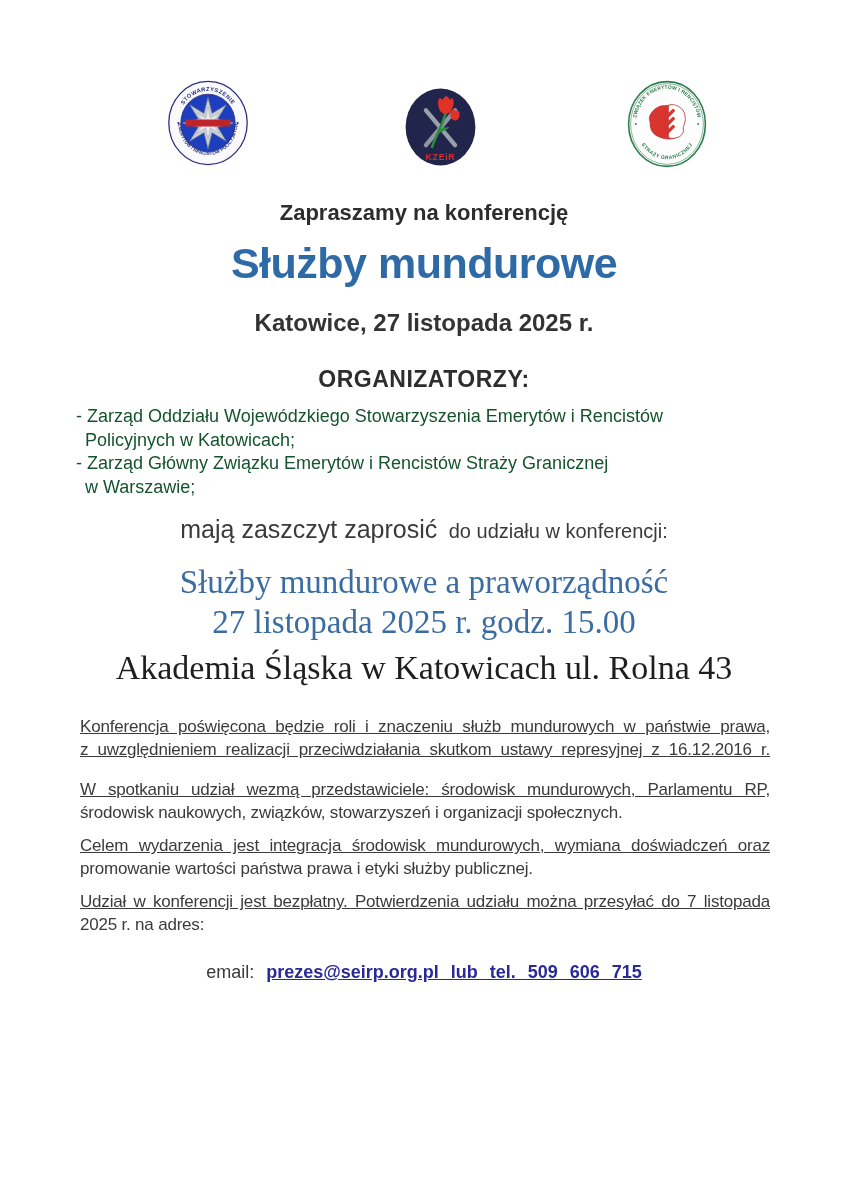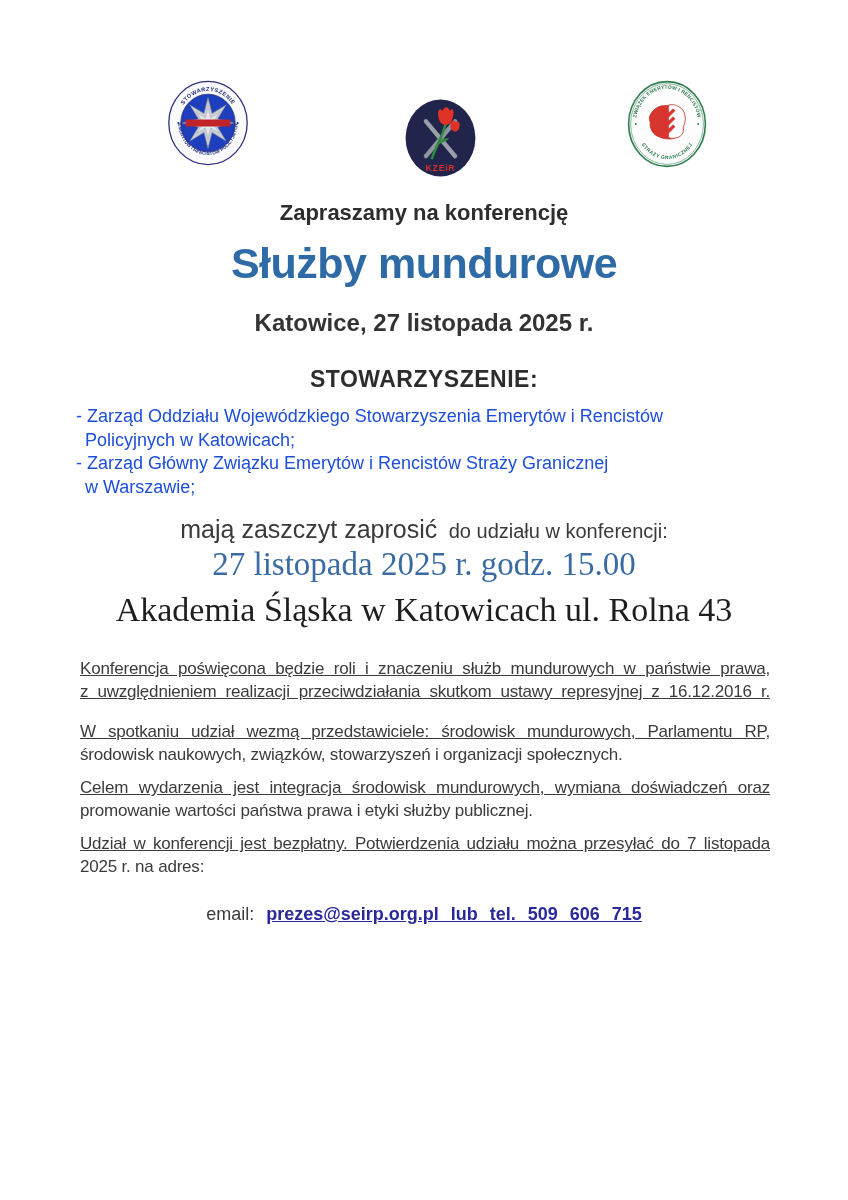--- a/index.html
+++ b/index.html
@@ -6,34 +6,34 @@
   html,body { background:#ffffff; }
   .page {
     position:relative; width:848px; height:1200px; margin:0 auto;
     background:#ffffff; overflow:hidden;
     font-family:"Liberation Sans", sans-serif; color:#2f2f2f;
   }
   
   .logos { position:relative; margin-top:80px; height:88px; }
   .logo { position:absolute; top:0; }
   .logo-left  { left:168px; width:80px; height:86px; }
-  .logo-mid   { left:404px; top:18px; width:73px; height:80px; }
+  .logo-mid   { left:404px; top:7px; width:73px; height:80px; }
   .logo-right { left:627px; width:80px; height:88px; }
   .logo svg { width:100%; height:100%; display:block; }
 
   
   .invite-line { margin-top:32px; text-align:center; font-size:22px; font-weight:bold; color:#2d2d2d; }
   .main-title  { margin-top:12px; text-align:center; font-size:43px; line-height:1.17;
                  font-weight:bold; color:#2e6ba6; letter-spacing:-0.5px; }
   .main-title .tl { display:block; }
   .date-line   { margin-top:21px; text-align:center; font-size:24px; font-weight:bold; color:#333; }
 
   
   .org-heading { margin-top:29px; text-align:center; font-size:23px; font-weight:bold; color:#2d2d2d; letter-spacing:0.5px; }
-  .org-list { margin:12px 70px 0 76px; font-size:18px; line-height:23.5px; color:#1d4ed8; }
+  .org-list { margin:12px 70px 0 76px; font-size:18px; line-height:23.5px; color:#14532d; }
   .org-item .l2 { padding-left:9px; }
 
   
   .lead { margin-top:16px; text-align:center; color:#3a3a3a; }
   .lead-big   { font-size:25px; }
   .lead-small { font-size:20px; margin-left:7px;text-align:center; }
 
   .conf-title, .conf-datetime {
     text-align:center; font-family:"Liberation Serif", serif;
     color:#3a6ca3; font-size:33px; line-height:1.15;
@@ -122,38 +122,39 @@
   </div>
 
   <div class="invite-line">Zapraszamy na konferencję</div>
 
   <h1 class="main-title">
     <span class="tl">Służby mundurowe</span>
   </h1>
 
   <div class="date-line">Katowice, 27 listopada 2025 r.</div>
 
-  <div class="org-heading">STOWARZYSZENIE:</div>
+  <div class="org-heading">ORGANIZATORZY:</div>
 
   <div class="org-list">
     <div class="org-item">
       <div class="l1">- Zarząd Oddziału Wojewódzkiego Stowarzyszenia Emerytów i Rencistów</div>
       <div class="l2">Policyjnych w Katowicach;</div>
     </div>
     <div class="org-item">
       <div class="l1">- Zarząd Główny Związku Emerytów i Rencistów Straży Granicznej</div>
       <div class="l2">w Warszawie;</div>
     </div>
   </div>
 
   <div class="lead">
     <span class="lead-big">mają zaszczyt zaprosić</span>
     <span class="lead-small">do udziału w konferencji:</span>
   </div>
 
+  <div class="conf-title">Służby mundurowe a praworządność</div>
   <div class="conf-datetime">27 listopada 2025 r. godz. 15.00</div>
   <div class="venue">Akademia Śląska w Katowicach ul. Rolna 43</div>
 
   <div class="paras">
     <div class="para p1">
       <div class="jline">Konferencja poświęcona będzie roli i znaczeniu służb mundurowych w państwie prawa,</div>
       <div class="jline">z uwzględnieniem realizacji przeciwdziałania skutkom ustawy represyjnej z 16.12.2016 r.</div>
     </div>
     <div class="para p2">
       <div class="jline">W spotkaniu udział wezmą przedstawiciele: środowisk mundurowych, Parlamentu RP,</div>

